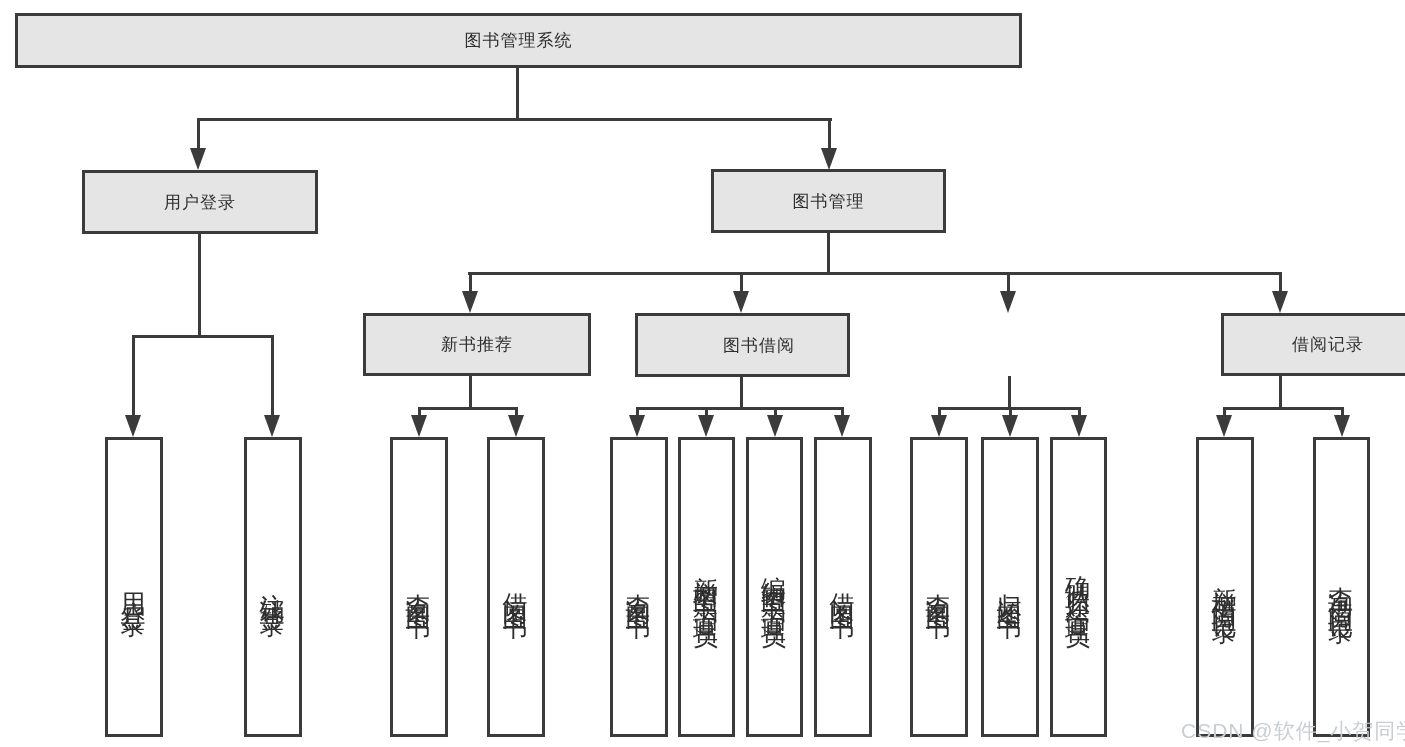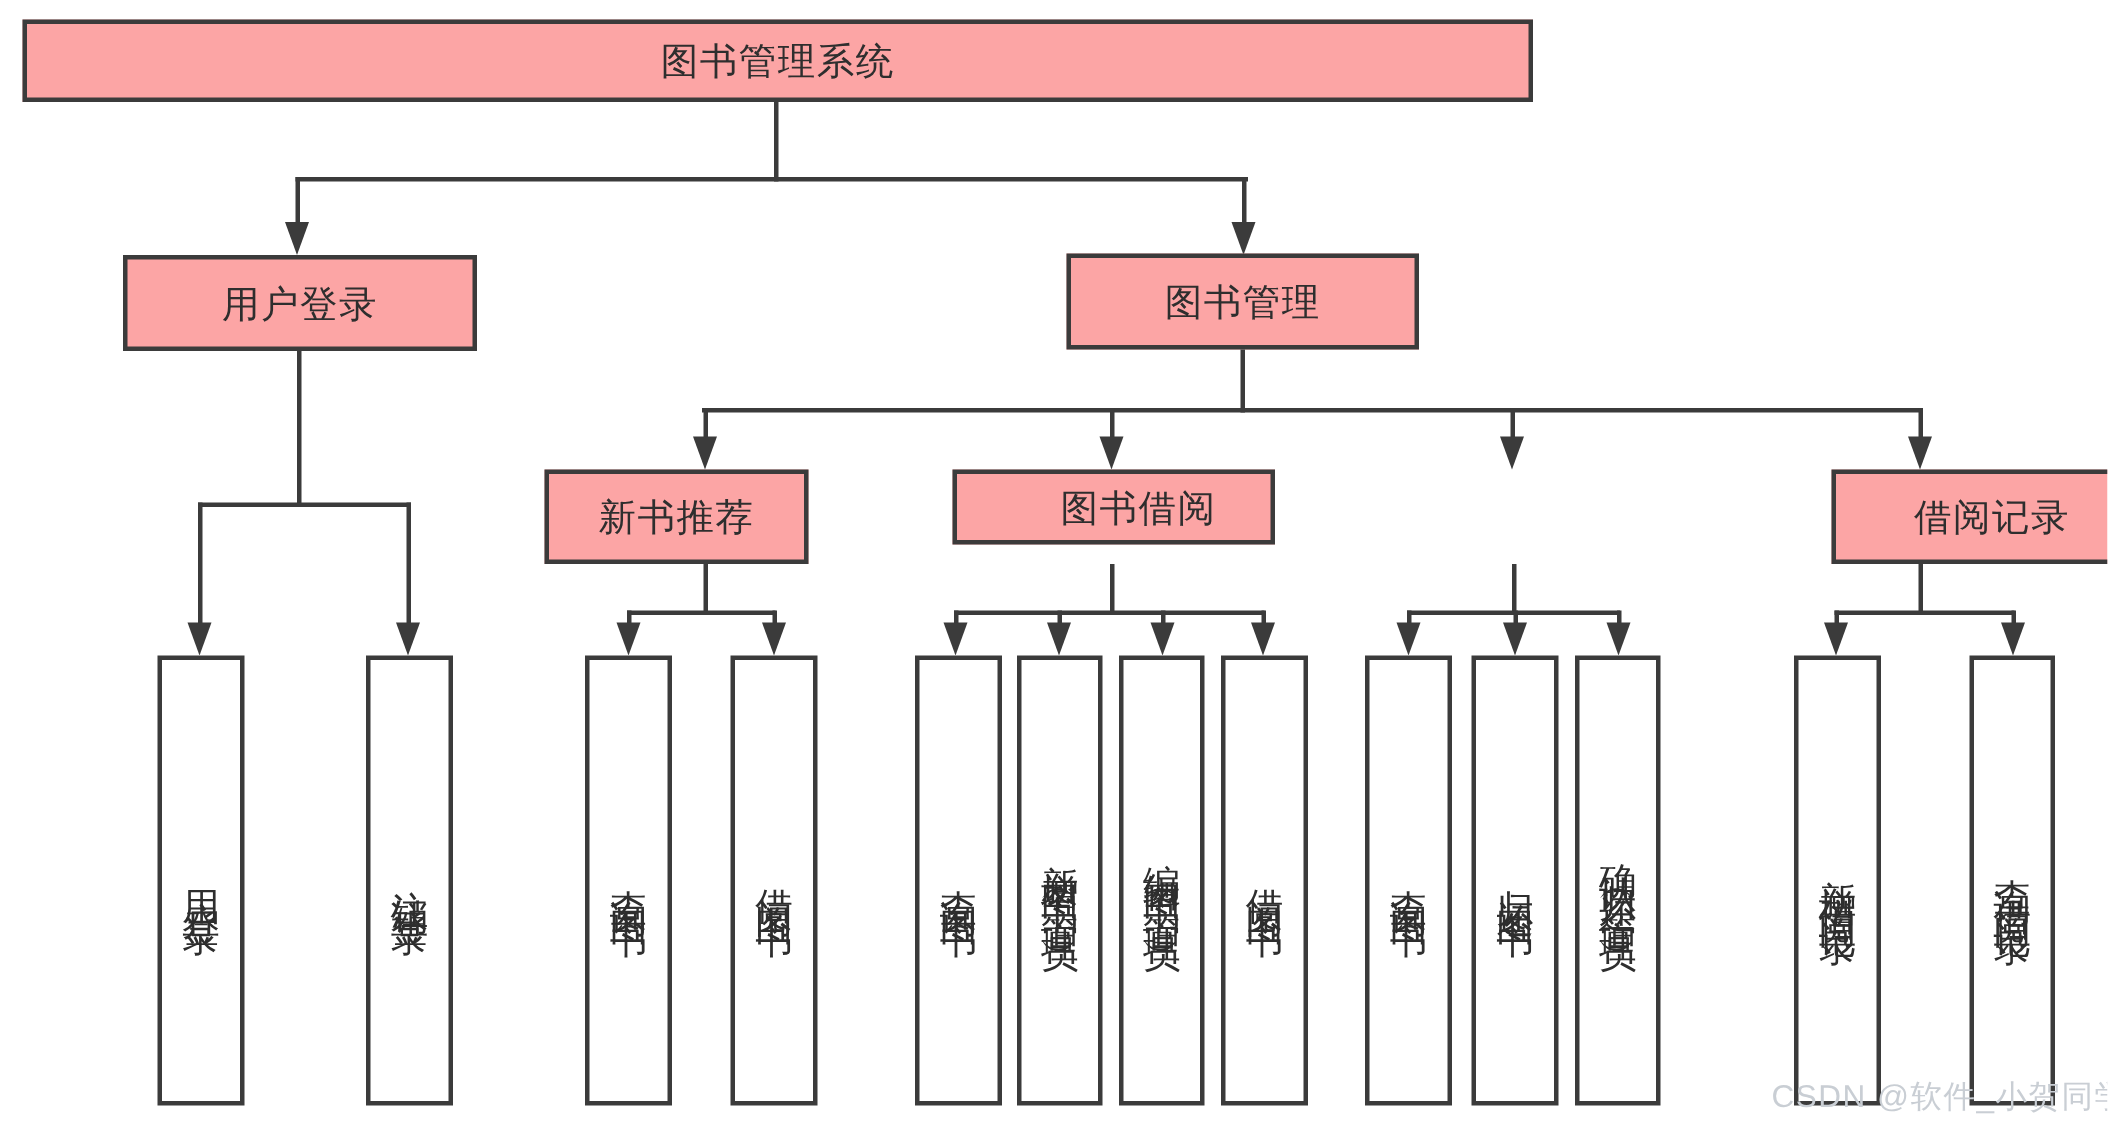--- a/index.html
+++ b/index.html
@@ -8,23 +8,23 @@
     --watermark:#c9ced4;
     --bg:#ffffff;
   }
   html,body{margin:0;padding:0;background:var(--bg);}
   #stage{
     position:relative;width:1405px;height:747px;background:var(--bg);
     font-family:"Liberation Sans","DejaVu Sans",sans-serif;
     color:var(--text);overflow:hidden;
   }
   .box{
-    position:absolute;border:3px solid var(--line);background:#fca5a5;
+    position:absolute;border:3px solid var(--line);background:#e5e5e5;
     display:flex;align-items:center;justify-content:center;
-    font-size:25px;letter-spacing:1px;color:var(--text);
+    font-size:17px;letter-spacing:1px;color:var(--text);
     box-sizing:border-box;white-space:nowrap;
   }
   .vbox{
     position:absolute;border:3px solid var(--line);background:#fff;
     display:flex;align-items:center;justify-content:center;
     writing-mode:vertical-rl;
     font-size:25px;letter-spacing:7px;color:var(--text);
     box-sizing:border-box;
   }
   .l{position:absolute;background:var(--line);}
@@ -66,22 +66,22 @@
   <div class="l" style="left:468px;top:272px;width:814px;height:3px;"></div>
   <div class="l" style="left:469px;top:272px;width:3px;height:21px;"></div>
   <div class="arrow" style="left:462px;top:291px;"></div>
   <div class="l" style="left:740px;top:272px;width:3px;height:21px;"></div>
   <div class="arrow" style="left:733px;top:291px;"></div>
   <div class="l" style="left:1007px;top:272px;width:3px;height:21px;"></div>
   <div class="arrow" style="left:1000px;top:291px;"></div>
   <div class="l" style="left:1279px;top:272px;width:3px;height:21px;"></div>
   <div class="arrow" style="left:1272px;top:291px;"></div>
 
-  <div class="box" style="left:363px;top:313px;width:176px;height:63px;">新书推荐</div>
-  <div class="box" style="left:635px;top:313px;width:215px;height:50px;padding-left:33px;">图书借阅</div>
+  <div class="box" style="left:363px;top:313px;width:228px;height:63px;">新书推荐</div>
+  <div class="box" style="left:635px;top:313px;width:215px;height:64px;padding-left:33px;">图书借阅</div>
   <div class="box" style="left:1173px;top:313px;width:214px;height:63px;margin-left:48px;">借阅记录</div>
 
   <div class="l" style="left:469px;top:376px;width:3px;height:34px;"></div>
   <div class="l" style="left:418px;top:407px;width:99px;height:3px;"></div>
   <div class="l" style="left:418px;top:407px;width:3px;height:9px;"></div>
   <div class="arrow" style="left:411px;top:415px;"></div>
   <div class="l" style="left:515px;top:407px;width:3px;height:9px;"></div>
   <div class="arrow" style="left:508px;top:415px;"></div>
 
   <div class="l" style="left:740px;top:376px;width:3px;height:34px;"></div>

